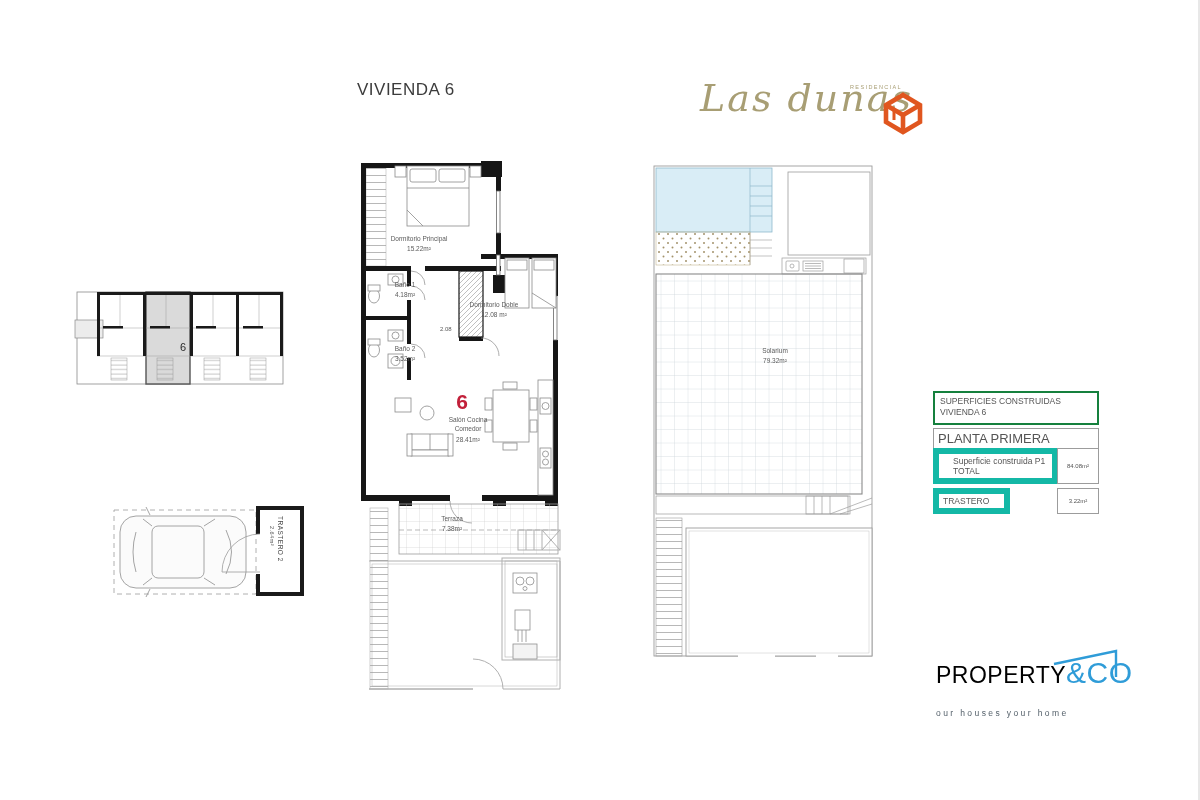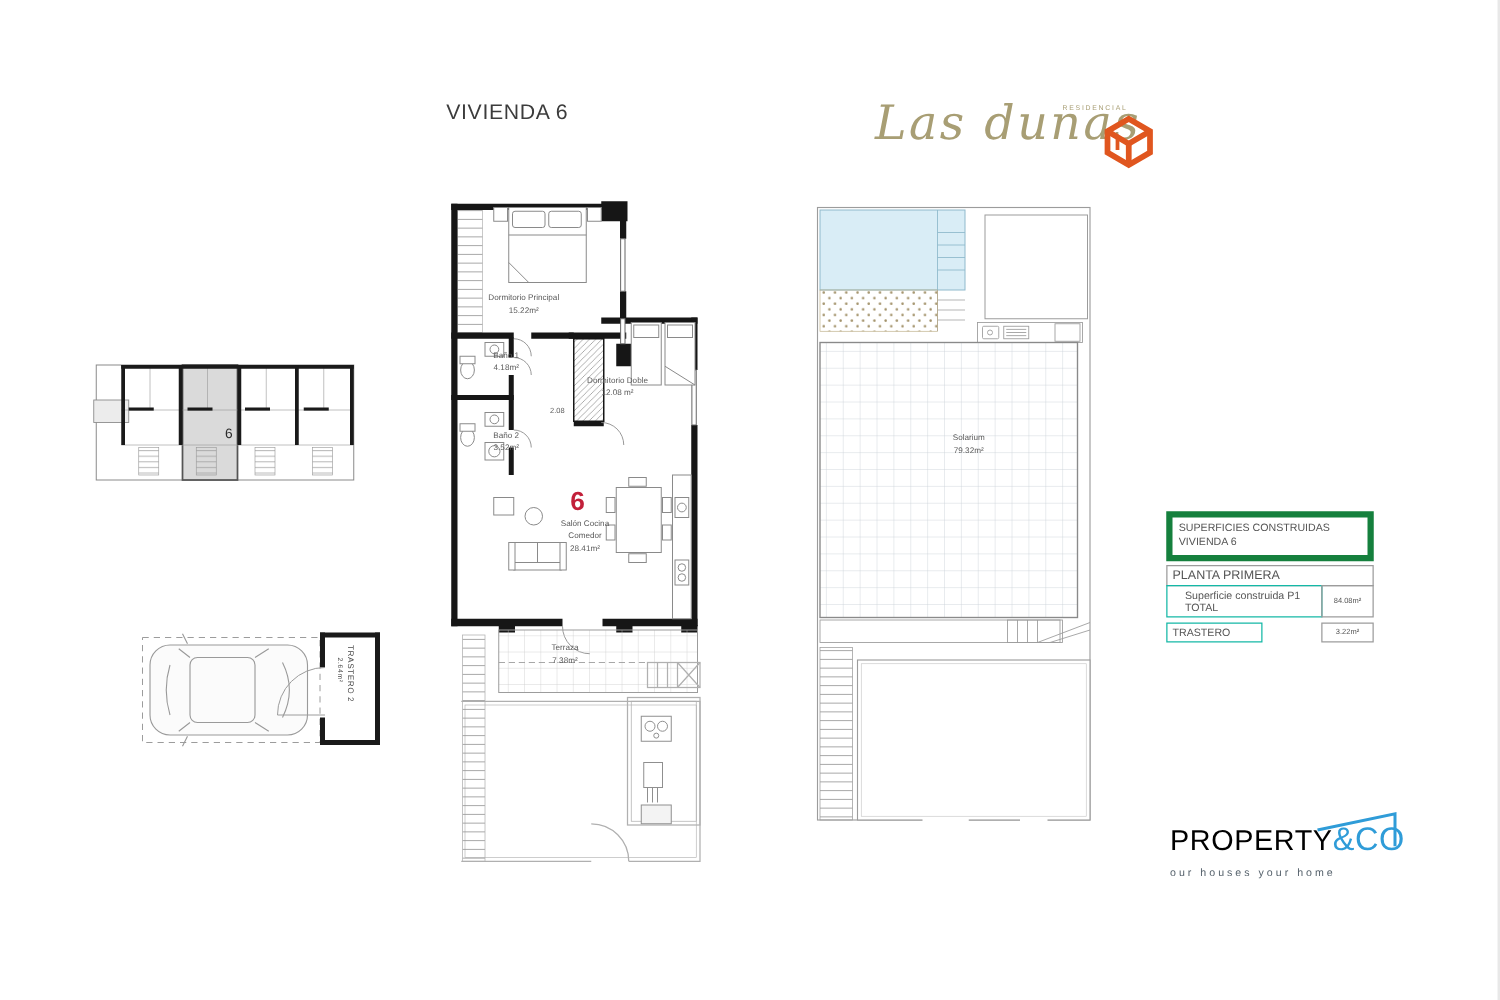--- a/index.html
+++ b/index.html
@@ -16,33 +16,33 @@
   .plan-label{position:absolute;font-size:6.5px;line-height:1.45;color:#5a5a5a;text-align:center;}
   .plan-label .area{margin-top:1px;}
   .dim-label{position:absolute;font-size:6px;color:#5a5a5a;}
   .unit-red{position:absolute;font-size:21px;font-weight:bold;color:#c2203a;text-align:center;}
   .keyplan-unit{position:absolute;font-size:11px;color:#2b2b2b;}
   .vert-label{position:absolute;writing-mode:vertical-rl;font-size:6.5px;letter-spacing:.5px;
               color:#4a4a4a;text-align:left;line-height:1.2;}
   .vert-label .area{font-size:5.5px;margin-top:10px;display:inline;}
   
   .areas-table{position:absolute;width:166px;color:#555;}
-  .tbl-title{border:5px solid #15803d;padding:3px 5px 4px 5px;font-size:8.5px;line-height:1.35;margin-top:18px;}
-  .tbl-sec{border:1px solid #9c9c9c;margin-top:3px;padding:2px 4px;font-size:10px;}
+  .tbl-title{border:2px solid #15803d;padding:3px 5px 4px 5px;font-size:8.5px;line-height:1.35;}
+  .tbl-sec{border:1px solid #9c9c9c;margin-top:3px;padding:2px 4px;font-size:13px;}
   .tbl-row{display:flex;margin-top:-1px;}
   .tbl-row.gap{margin-top:4px;gap:48px;}
-  .tbl-label{border:1px solid #14b8a6;flex:1;padding:2px 4px 2px 14px;font-size:8.5px;}
+  .tbl-label{border:6px solid #14b8a6;flex:1;padding:2px 4px 2px 14px;font-size:8.5px;}
   .tbl-label.noindent{padding-left:4px;}
   .tbl-value{border:1px solid #9c9c9c;margin-left:-1px;width:40px;font-size:6px;
              display:flex;align-items:center;justify-content:center;}
   
   .fb-row{position:relative;white-space:nowrap;}
   .fb-main{font-size:23px;letter-spacing:.5px;color:#000000;font-weight:500;}
-  .fb-suffix{font-size:26px;letter-spacing:.5px;color:#2f9cd8;font-weight:500;}
-  .fb-tag{margin-top:6px;font-size:8.5px;letter-spacing:2.4px;color:#55616b;}
+  .fb-suffix{font-size:30px;letter-spacing:.5px;color:#2f9cd8;font-weight:500;}
+  .fb-tag{margin-top:18px;font-size:8.5px;letter-spacing:2.4px;color:#55616b;}
   svg{display:block;}
 </style>
 </head>
 <body>
 
 <div class="canvas">
 
   <svg width="0" height="0">
     <defs>
       <pattern id="p-rungs" width="30" height="7" patternUnits="userSpaceOnUse">

